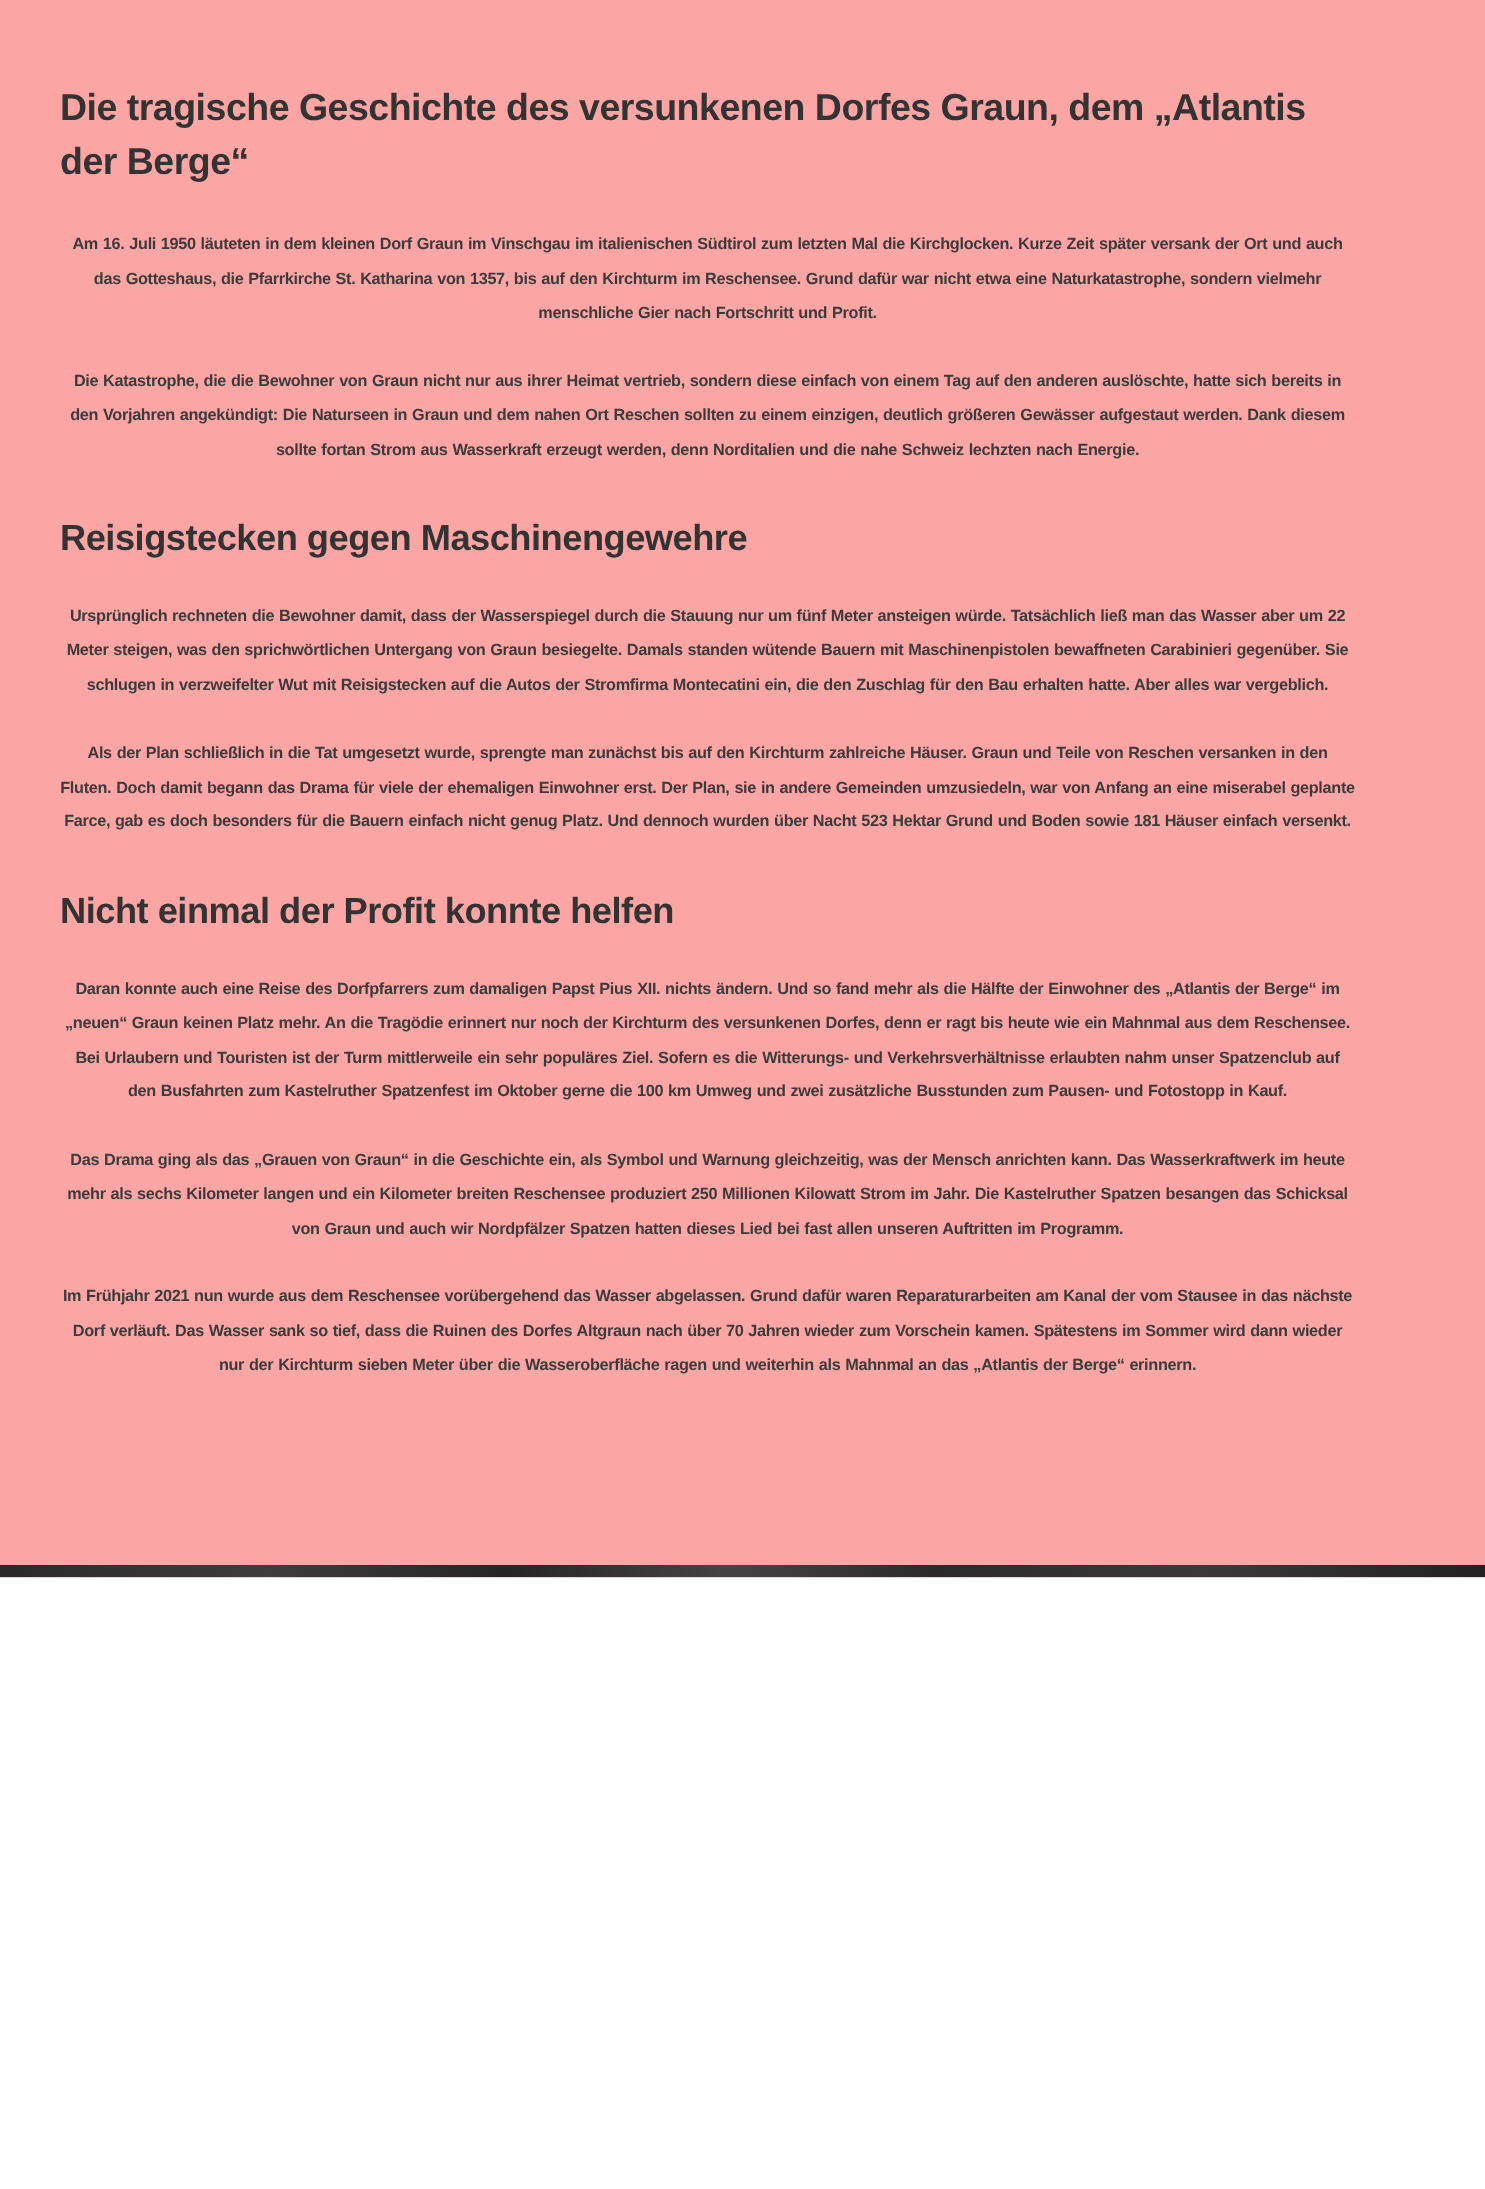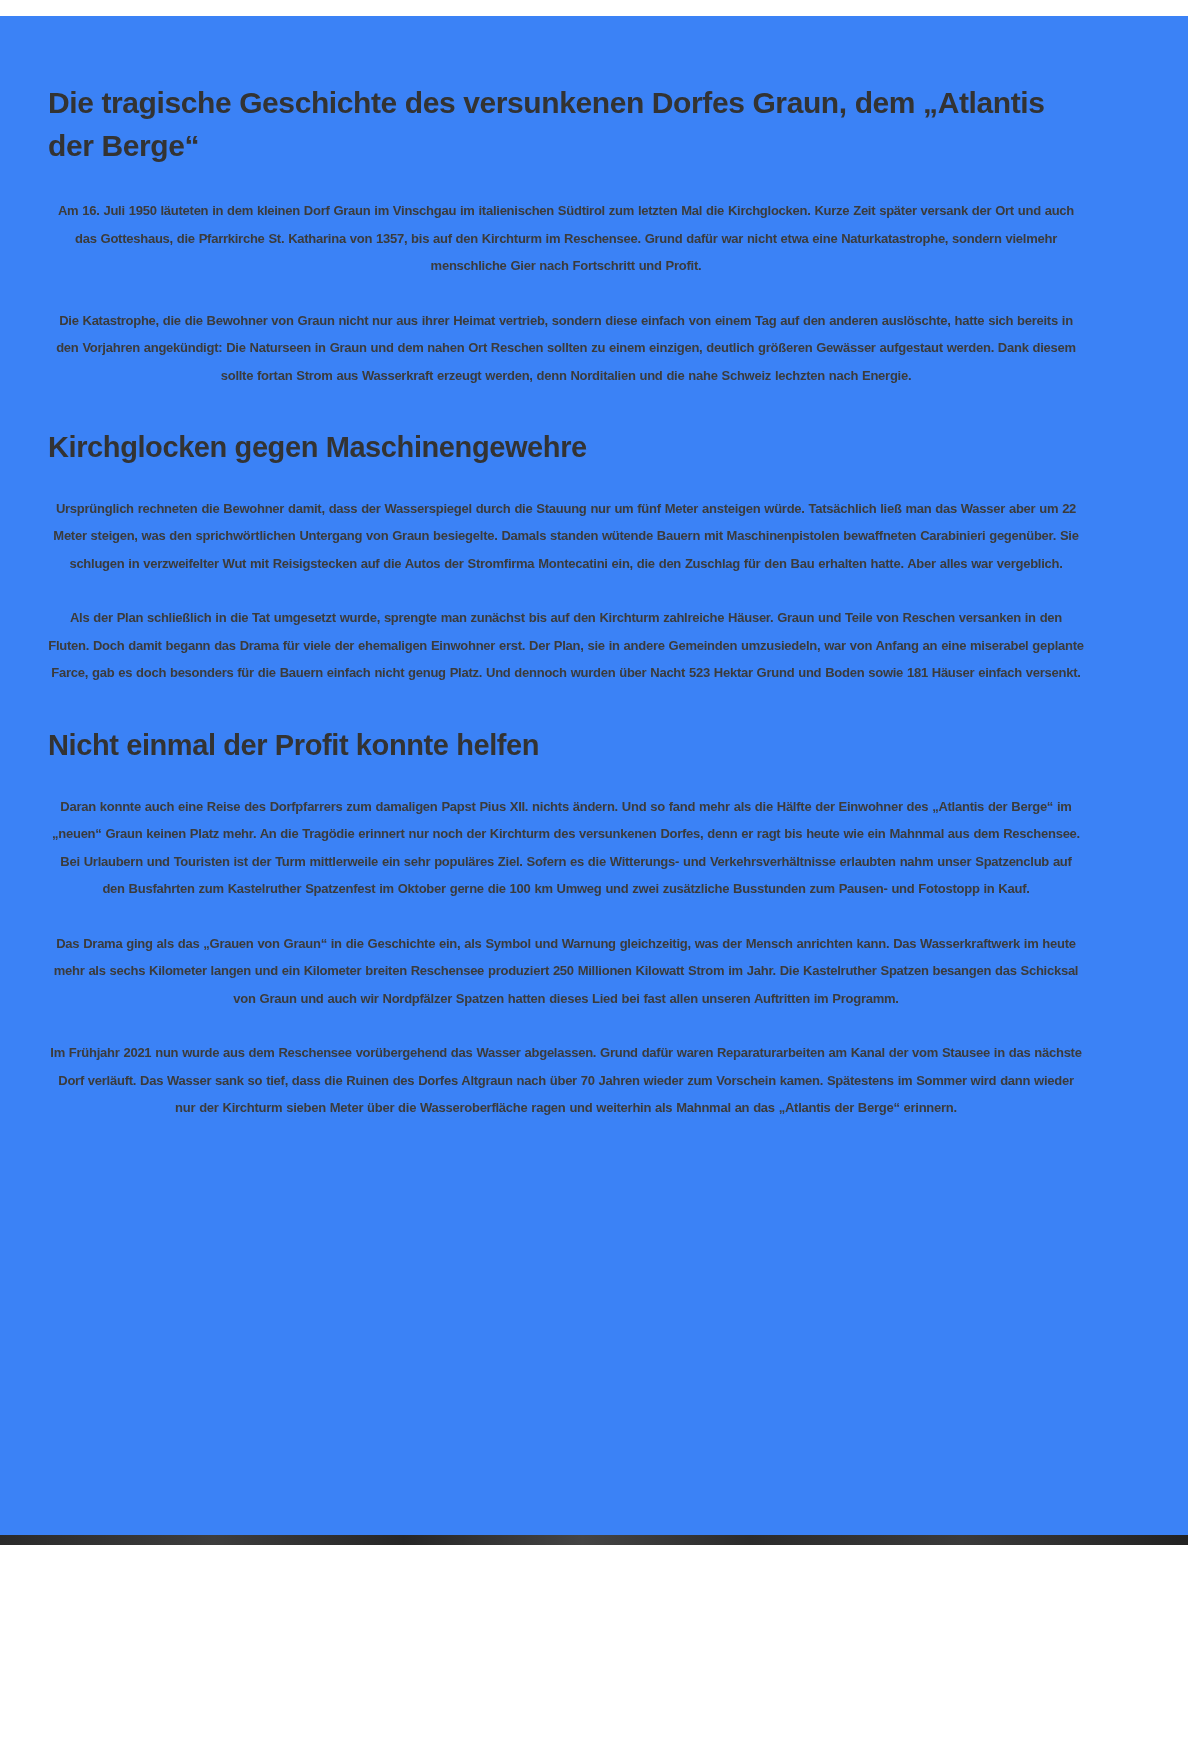--- a/index.html
+++ b/index.html
@@ -4,23 +4,23 @@
 <title>Scanned Document</title>
 <style>
   html, body {
     margin: 0;
     padding: 0;
     background: #ffffff;
   }
   .page {
     position: relative;
     width: 1188px;
-    height: 1529px;
-    margin: 16px auto;
-    background: #3b82f6;
+    height: 1262px;
+    margin: 0 auto;
+    background: #fca5a5;
     overflow: hidden;
     font-family: "Liberation Sans", "DejaVu Sans", sans-serif;
     color: #3a3a3a;
     box-sizing: border-box;
   }
   .content {
     padding: 66px 104px 0 48px;
   }
   h1.doc-title {
     margin: 0 0 30px 0;
@@ -64,21 +64,21 @@
 
 <div class="page">
   <div class="content">
 
     <h1 class="doc-title">Die tragische Geschichte des versunkenen Dorfes Graun, dem „Atlantis der Berge“</h1>
 
     <p class="doc-paragraph">Am 16. Juli 1950 läuteten in dem kleinen Dorf Graun im Vinschgau im italienischen Südtirol zum letzten Mal die Kirchglocken. Kurze Zeit später versank der Ort und auch das Gotteshaus, die Pfarrkirche St. Katharina von 1357, bis auf den Kirchturm im Reschensee. Grund dafür war nicht etwa eine Naturkatastrophe, sondern vielmehr menschliche Gier nach Fortschritt und Profit.</p>
 
     <p class="doc-paragraph">Die Katastrophe, die die Bewohner von Graun nicht nur aus ihrer Heimat vertrieb, sondern diese einfach von einem Tag auf den anderen auslöschte, hatte sich bereits in den Vorjahren angekündigt: Die Naturseen in Graun und dem nahen Ort Reschen sollten zu einem einzigen, deutlich größeren Gewässer aufgestaut werden. Dank diesem sollte fortan Strom aus Wasserkraft erzeugt werden, denn Norditalien und die nahe Schweiz lechzten nach Energie.</p>
 
-    <h2 class="doc-heading">Kirchglocken gegen Maschinengewehre</h2>
+    <h2 class="doc-heading">Reisigstecken gegen Maschinengewehre</h2>
 
     <p class="doc-paragraph">Ursprünglich rechneten die Bewohner damit, dass der Wasserspiegel durch die Stauung nur um fünf Meter ansteigen würde. Tatsächlich ließ man das Wasser aber um 22 Meter steigen, was den sprichwörtlichen Untergang von Graun besiegelte. Damals standen wütende Bauern mit Maschinenpistolen bewaffneten Carabinieri gegenüber. Sie schlugen in verzweifelter Wut mit Reisigstecken auf die Autos der Stromfirma Montecatini ein, die den Zuschlag für den Bau erhalten hatte. Aber alles war vergeblich.</p>
 
     <p class="doc-paragraph">Als der Plan schließlich in die Tat umgesetzt wurde, sprengte man zunächst bis auf den Kirchturm zahlreiche Häuser. Graun und Teile von Reschen versanken in den Fluten. Doch damit begann das Drama für viele der ehemaligen Einwohner erst. Der Plan, sie in andere Gemeinden umzusiedeln, war von Anfang an eine miserabel geplante Farce, gab es doch besonders für die Bauern einfach nicht genug Platz. Und dennoch wurden über Nacht 523 Hektar Grund und Boden sowie 181 Häuser einfach versenkt.</p>
 
     <h2 class="doc-heading">Nicht einmal der Profit konnte helfen</h2>
 
     <p class="doc-paragraph">Daran konnte auch eine Reise des Dorfpfarrers zum damaligen Papst Pius XII. nichts ändern. Und so fand mehr als die Hälfte der Einwohner des „Atlantis der Berge“ im „neuen“ Graun keinen Platz mehr. An die Tragödie erinnert nur noch der Kirchturm des versunkenen Dorfes, denn er ragt bis heute wie ein Mahnmal aus dem Reschensee. Bei Urlaubern und Touristen ist der Turm mittlerweile ein sehr populäres Ziel. Sofern es die Witterungs- und Verkehrsverhältnisse erlaubten nahm unser Spatzenclub auf den Busfahrten zum Kastelruther Spatzenfest im Oktober gerne die 100 km Umweg und zwei zusätzliche Busstunden zum Pausen- und Fotostopp in Kauf.</p>
 
     <p class="doc-paragraph">Das Drama ging als das „Grauen von Graun“ in die Geschichte ein, als Symbol und Warnung gleichzeitig, was der Mensch anrichten kann. Das Wasserkraftwerk im heute mehr als sechs Kilometer langen und ein Kilometer breiten Reschensee produziert 250 Millionen Kilowatt Strom im Jahr. Die Kastelruther Spatzen besangen das Schicksal von Graun und auch wir Nordpfälzer Spatzen hatten dieses Lied bei fast allen unseren Auftritten im Programm.</p>

